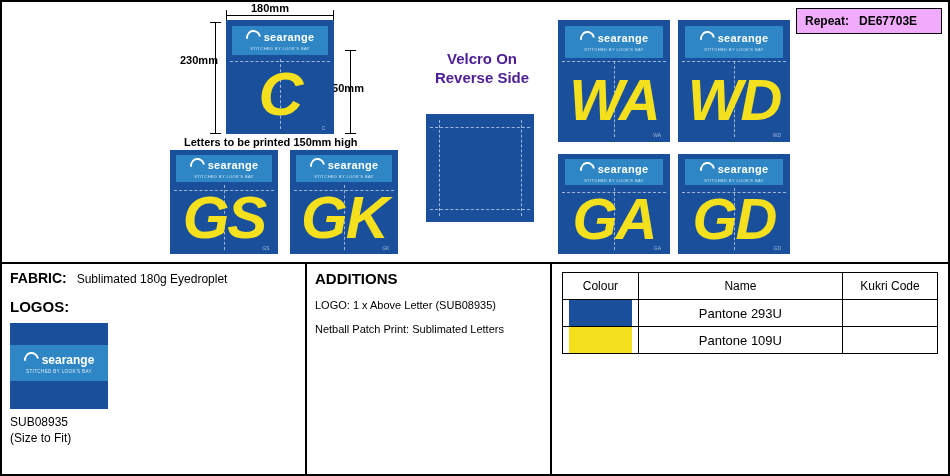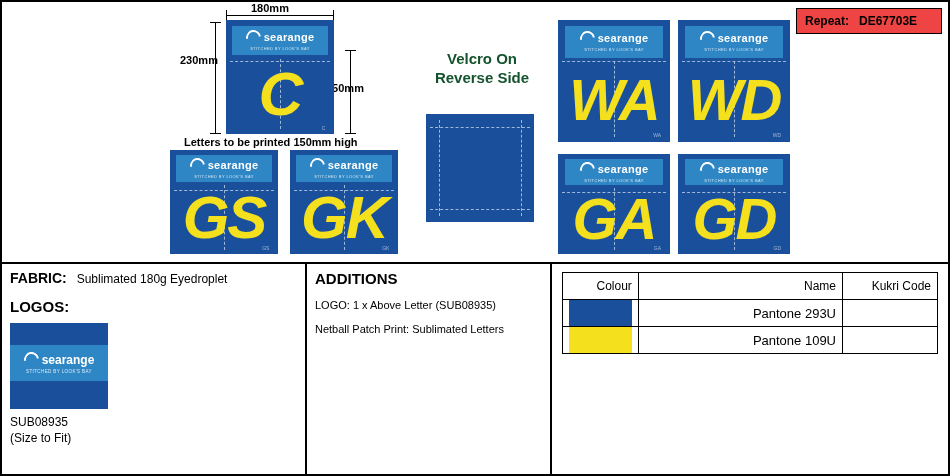--- a/index.html
+++ b/index.html
@@ -92,28 +92,28 @@
   #dim-230-b{left:208px;top:131px;width:11px;height:1px;}
   #dim-230{left:178px;top:52px;}
   #dim-150-line{left:348px;top:48px;width:1px;height:84px;}
   #dim-150-t{left:343px;top:48px;width:11px;height:1px;}
   #dim-150-b{left:343px;top:131px;width:11px;height:1px;}
   #dim-150{left:324px;top:80px;}
   #note-letters{left:182px;top:134px;font-size:11px;font-weight:bold;}
 
   #velcro-note{
     position:absolute;left:420px;top:48px;width:120px;
-    text-align:center;color:#14532d;font-weight:bold;font-size:15px;
+    text-align:center;color:#4c1d95;font-weight:bold;font-size:15px;
     line-height:1.25;
   }
 
   
   #repeat-box{
     position:absolute;right:6px;top:6px;width:146px;height:26px;
-    background:#ef4444;border:1px solid #000;
+    background:#f0abfc;border:1px solid #000;
     display:flex;align-items:center;gap:10px;
     padding-left:8px;box-sizing:border-box;
     font-size:12px;font-weight:bold;
   }
 
   
   #panel-fabric{
     position:absolute;left:0;top:262px;width:305px;height:210px;
     border-right:2px solid #000;box-sizing:border-box;padding:6px 8px;
   }
@@ -135,21 +135,21 @@
     display:flex;flex-direction:column;align-items:center;justify-content:center;}
   #logo-swatch .band .t{font-size:12px;font-weight:bold;color:#fff;line-height:1;}
   #logo-swatch .band .s{font-size:4.5px;color:#d8ecf8;letter-spacing:.4px;margin-top:2px;}
   #logo-code{margin-top:6px;font-size:12px;line-height:1.3;}
   .add-line{font-size:11px;margin-top:12px;}
   #additions-head{font-size:15px;font-weight:bold;}
 
   table#colour-table{border-collapse:collapse;width:100%;}
   table#colour-table td,table#colour-table th{
     border:1px solid #000;height:26px;font-size:13px;font-weight:normal;
-    text-align:right;padding:0 6px;
+    text-align:center;padding:0 6px;
   }
   table#colour-table th{font-size:12px;font-weight:normal;}
   td.sw{padding:0;width:68px;}
   td.sw div{width:100%;height:100%;min-height:24px;}
   td.name{width:218px;font-size:14px;}
   td.kukri{width:92px;}
   th.kukri{width:92px;}
 </style>
 </head>
 <body>

